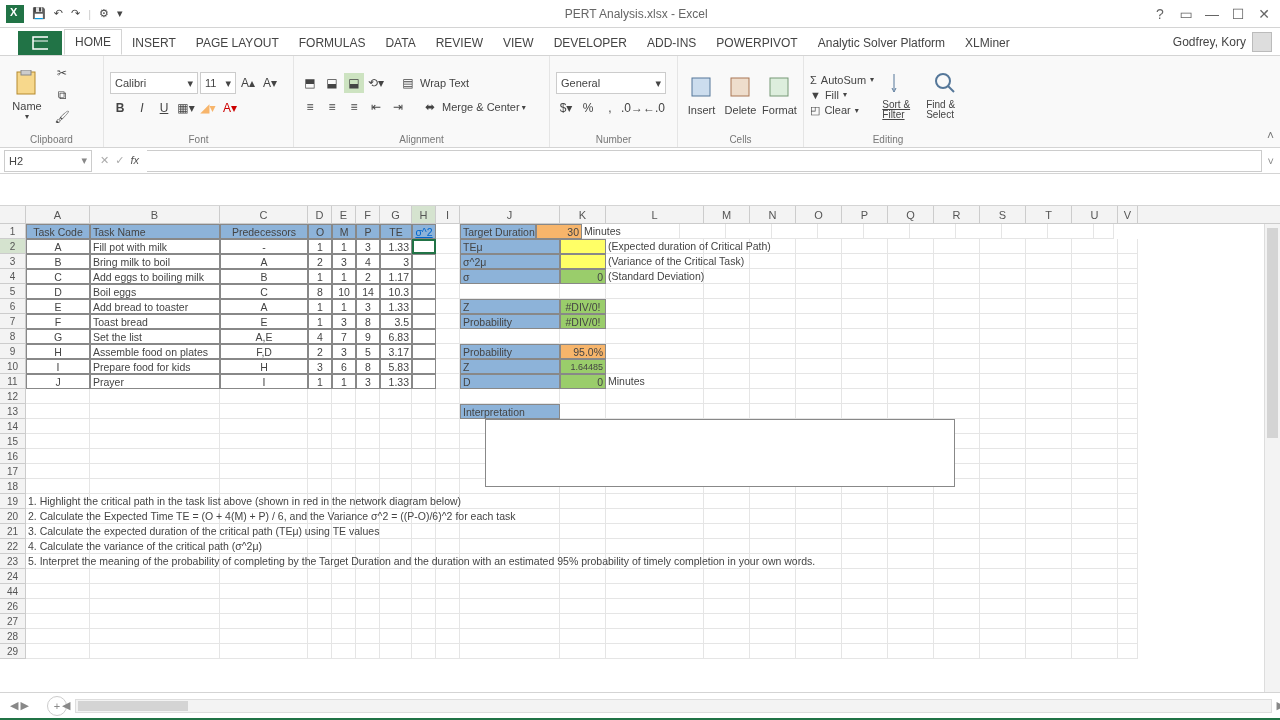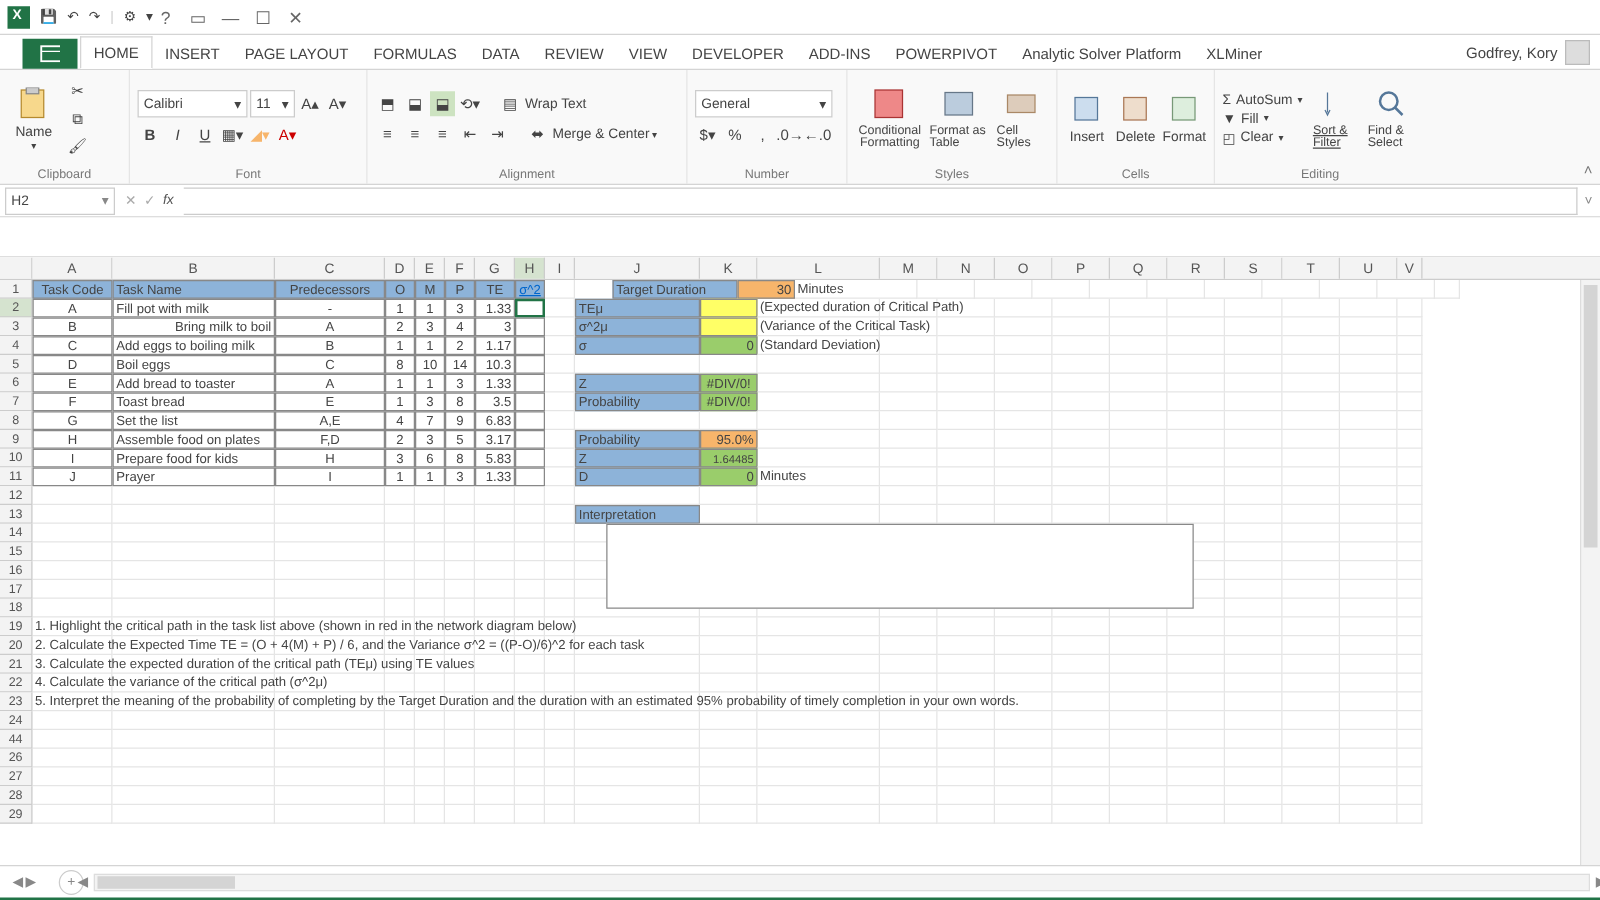--- a/index.html
+++ b/index.html
@@ -105,20 +105,21 @@
 <div class="titlebar">
   <div class="qat">
     <span class="ic-excel"></span>
     <span>💾</span>
     <span>↶</span>
     <span>↷</span>
     <span style="color:#ccc;">|</span>
     <span>⚙</span>
     <span>▾</span>
   </div>
+  <div class="title">PERT Analysis.xlsx - Excel</div>
   <div class="wincontrols">
     <span>?</span>
     <span>▭</span>
     <span>—</span>
     <span>☐</span>
     <span>✕</span>
   </div>
 </div>
 
 <div class="ribbon-tabs">
@@ -242,43 +243,20 @@
           <span class="smallbtn">%</span>
           <span class="smallbtn">,</span>
           <span class="smallbtn">.0→</span>
           <span class="smallbtn">←.0</span>
         </div>
       </div>
     </div>
     <div class="group-label">Number</div>
   </div>
 
-  <div class="group" style="width:168px;">
-    <div class="group-body">
-      <div class="bigbtn" style="width:56px;">
-          <svg class="ico">
-            <rect x="2" y="2" width="22" height="22" fill="#e88" stroke="#a33"></rect>
-          </svg>
-          <span style="font-size:10px; line-height:10px; text-align:center;">Conditional Formatting</span>
-        </div>
-      <div class="bigbtn" style="width:50px;">
-          <svg class="ico">
-            <rect x="2" y="4" width="22" height="18" fill="#bcd" stroke="#678"></rect>
-          </svg>
-          <span style="font-size:10px; line-height:10px;">Format as Table</span>
-        </div>
-      <div class="bigbtn" style="width:42px;">
-          <svg class="ico">
-            <rect x="2" y="6" width="22" height="14" fill="#dcb" stroke="#a86"></rect>
-          </svg>
-          <span style="font-size:10px; line-height:10px;">Cell Styles</span>
-        </div>
-    </div>
-    <div class="group-label">Styles</div>
-  </div>
 
   <div class="group" style="width:126px;">
     <div class="group-body">
       <div class="bigbtn" style="width:38px;">
           <svg class="ico">
             <rect x="4" y="4" width="18" height="18" fill="#cde" stroke="#579"></rect>
           </svg>
           <span>Insert</span>
         </div>
       <div class="bigbtn" style="width:38px;">
@@ -383,21 +361,21 @@
         <div class="rh">1</div>
         <div class="cell hdr center" style="width: 64px;">Task Code</div>
         <div class="cell hdr" style="width: 130px;">Task Name</div>
         <div class="cell hdr center" style="width: 88px;">Predecessors</div>
         <div class="cell hdr center" style="width: 24px;">O</div>
         <div class="cell hdr center" style="width: 24px;">M</div>
         <div class="cell hdr center" style="width: 24px;">P</div>
         <div class="cell hdr center" style="width: 32px;">TE</div>
         <div class="cell hdr center" style="width: 24px; color: rgb(0, 102, 204); text-decoration: underline;">σ^2</div>
         <div class="cell " style="width: 24px;"></div>
-        <div class="cell blu" style="width: 100px; margin-left: 30px;">Target Duration</div>
+        <div class="cell blu" style="width: 76px;">Target Duration</div>
         <div class="cell org" style="width: 46px;">30</div>
         <div class="cell " style="width: 98px;"><span style="position:relative;">Minutes</span></div>
         <div class="cell " style="width: 46px;"></div>
         <div class="cell " style="width: 46px;"></div>
         <div class="cell " style="width: 46px;"></div>
         <div class="cell " style="width: 46px;"></div>
         <div class="cell " style="width: 46px;"></div>
         <div class="cell " style="width: 46px;"></div>
         <div class="cell " style="width: 46px;"></div>
         <div class="cell " style="width: 46px;"></div>
@@ -427,21 +405,21 @@
         <div class="cell " style="width: 46px;"></div>
         <div class="cell " style="width: 46px;"></div>
         <div class="cell " style="width: 46px;"></div>
         <div class="cell " style="width: 46px;"></div>
         <div class="cell " style="width: 46px;"></div>
         <div class="cell " style="width: 20px;"></div>
       </div>
       <div class="row">
         <div class="rh">3</div>
         <div class="cell calc" style="width: 64px;">B</div>
-        <div class="cell calc" style="width: 130px; text-align: right;">Bring milk to boil</div>
+        <div class="cell calc" style="width: 130px; text-align: left;">Bring milk to boil</div>
         <div class="cell calc" style="width: 88px;">A</div>
         <div class="cell calc" style="width: 24px;">2</div>
         <div class="cell calc" style="width: 24px;">3</div>
         <div class="cell calc" style="width: 24px;">4</div>
         <div class="cell calc right" style="width: 32px;">3</div>
         <div class="cell calc" style="width: 24px;"></div>
         <div class="cell " style="width: 24px;"></div>
         <div class="cell blu" style="width: 100px;">σ^2μ</div>
         <div class="cell yel" style="width: 46px;"></div>
         <div class="cell ovf" style="width: 98px;">

